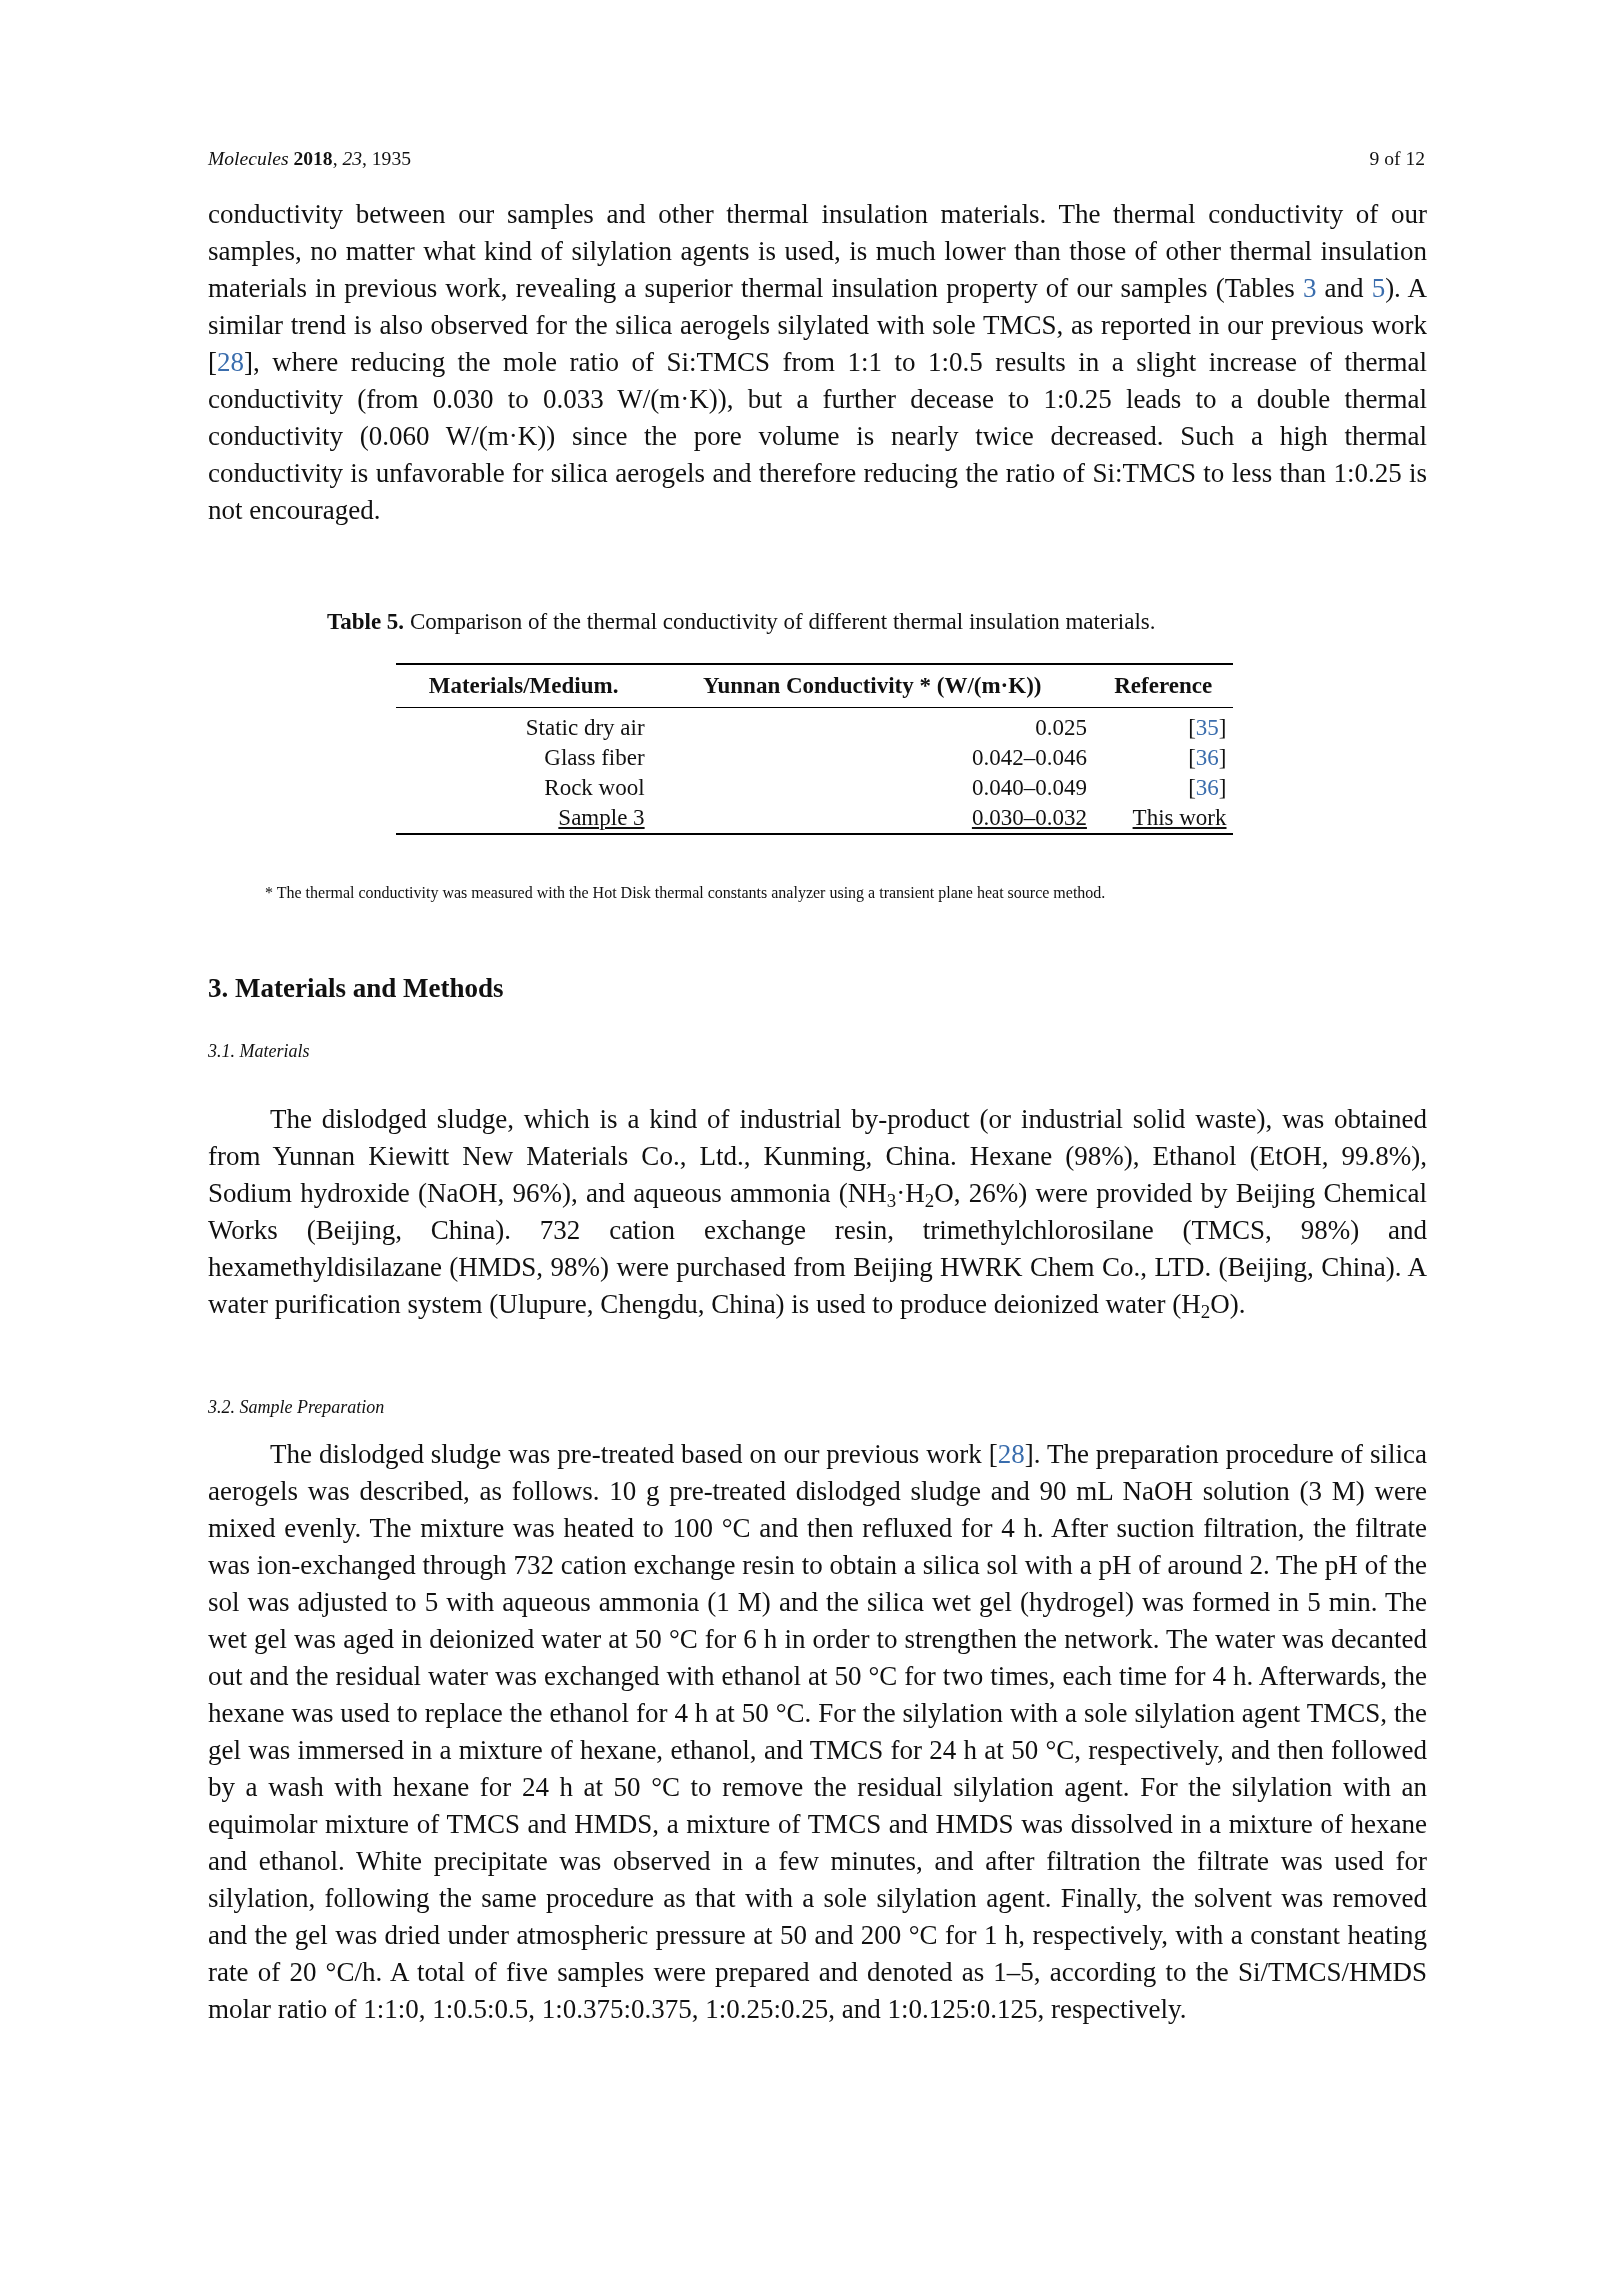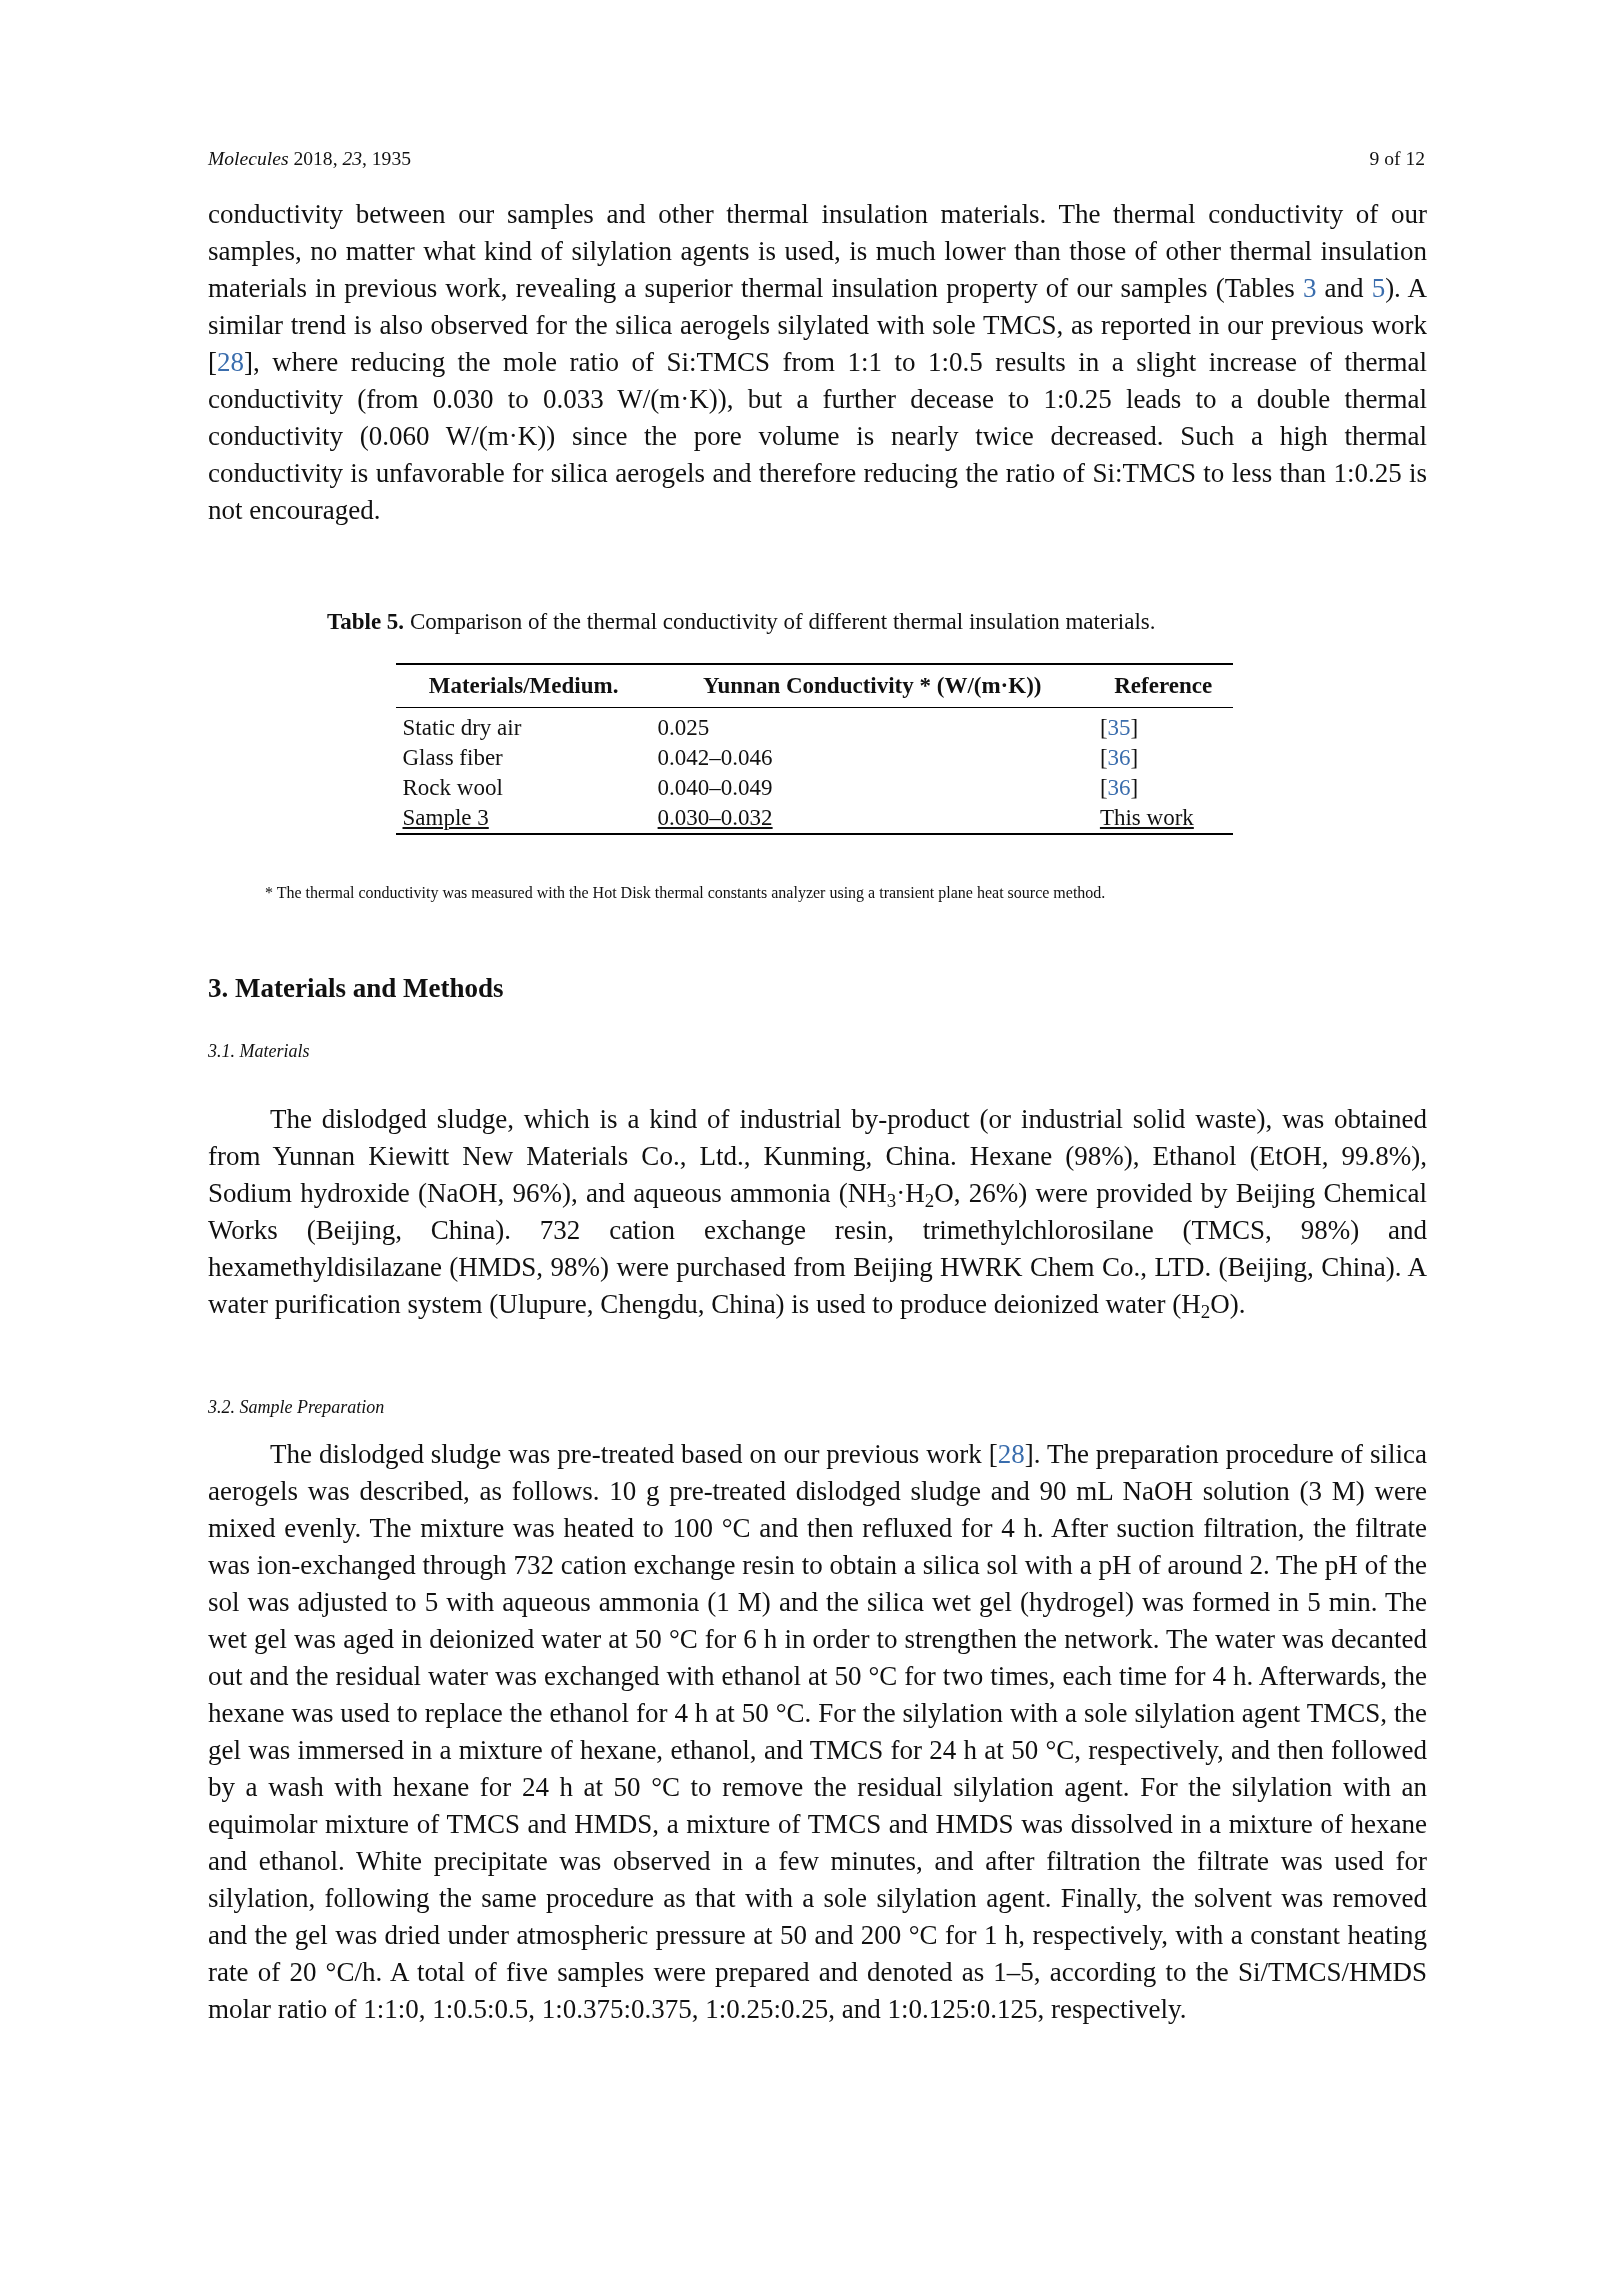--- a/index.html
+++ b/index.html
@@ -7,42 +7,42 @@
     width: 1623px; height: 2295px; position: relative; overflow: hidden;
     font-family: "Liberation Serif", "DejaVu Serif", serif;
     color: #111111;
   }
   .running-head {
     position: absolute; top: 148px; left: 208px; width: 1217px;
     display: flex; justify-content: space-between;
     font-size: 19.6px;
   }
   .running-head i { font-style: italic; }
-  .running-head b { font-weight: normal; }
+  .running-head b { font-weight: bold; }
   .body-block {
     position: absolute; left: 208px; width: 1219px;
     font-size: 27px; line-height: 37px;
     text-align: justify;
   }
   .indent { text-indent: 62px; }
   a.cite { color: #3a6dad; text-decoration: none; }
   .caption {
     position: absolute; top: 609px; left: 327px; width: 982px;
     font-size: 23px; text-align: left;
   }
   .caption b { font-weight: bold; }
   table.t5 {
     position: absolute; top: 663px; left: 396px; width: 837px;
     border-collapse: collapse;
     font-size: 23px;
   }
   table.t5 thead tr { border-top: 2.6px solid #000; border-bottom: 1.3px solid #000; }
   table.t5 tbody tr:last-child { border-bottom: 2.6px solid #000; text-decoration: underline; }
   table.t5 th { font-weight: bold; padding: 7.9px 6.5px 7.9px 6.5px; text-align: center; }
-  table.t5 td { text-align: left; padding: 0 6.5px; height: 30px; line-height: 30px; margin-top: 16px; }
+  table.t5 td { text-align: right; padding: 0 6.5px; height: 30px; line-height: 30px; margin-top: 16px; }
   table.t5 tbody tr:first-child td { padding-top: 5.2px; }
   .footnote {
     position: absolute; top: 880px; left: 265px; width: 1113px;
     font-size: 16px; line-height: 26px;
   }
   .h-section {
     position: absolute; top: 973px; left: 208px;
     font-size: 27px; font-weight: bold;
   }
   .h-sub {

